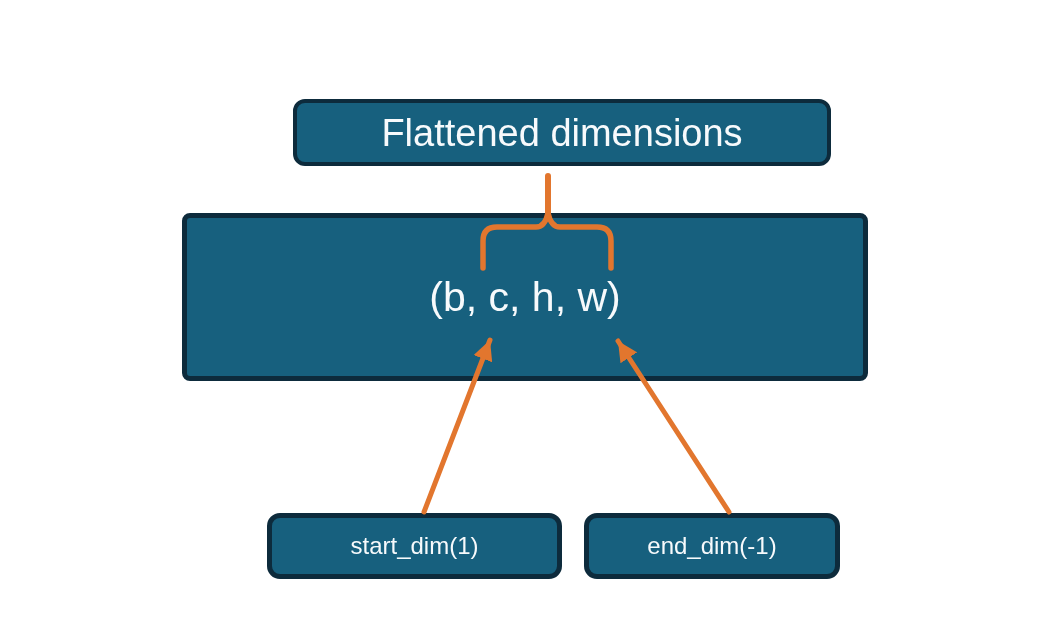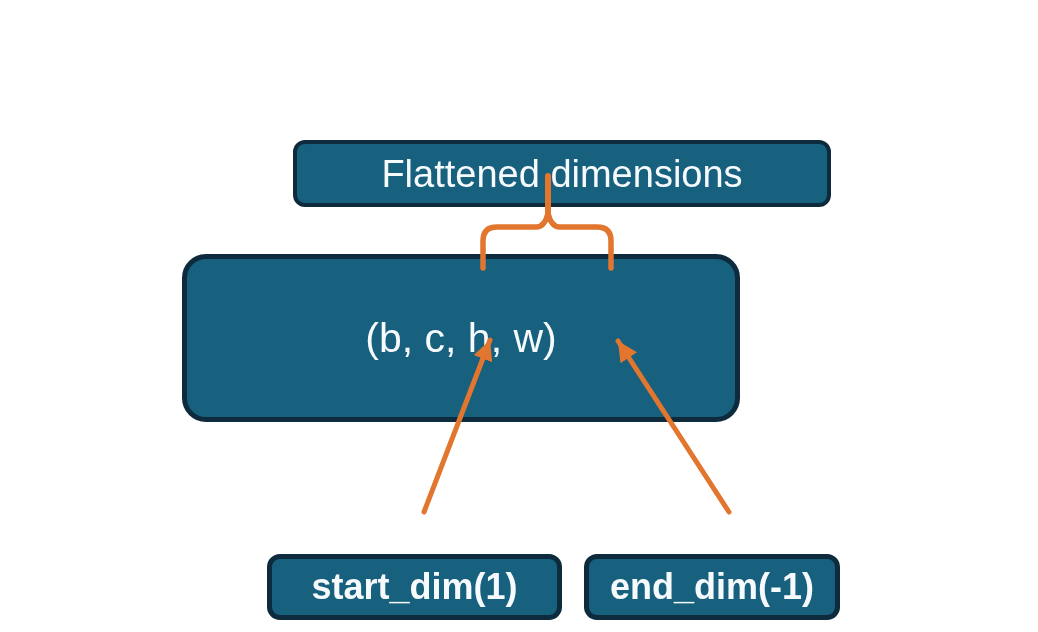--- a/index.html
+++ b/index.html
@@ -23,41 +23,39 @@
   }
   .box{
     position:absolute;
     background:var(--box-fill);
     border:5px solid var(--box-border);
     color:var(--text);
     display:flex;
     align-items:center;
     justify-content:center;
     line-height:1;
-    margin-top:41px;
   }
   .top-box{
     left:293px; top:99px;
     width:538px; height:67px;
     border-width:4px;
     border-radius:12px;
     font-size:38px;
   }
   .main-box{
     left:182px; top:213px;
-    width:558px; height:168px;
-    border-radius:24px;
+    width:686px; height:168px;
+    border-radius:8px;
     font-size:41px;
   }
   .small-box{
     top:513px;
     height:66px;
     border-radius:13px;
-    font-size:36px;
-    font-weight:bold;
+    font-size:24px;
   }
   .start-box{ left:267px; width:295px; }
   .end-box{ left:584px; width:256px; }
   .overlay{
     position:absolute;
     left:0; top:0;
     width:1038px; height:632px;
     pointer-events:none;
   }
   .overlay .stroke{

